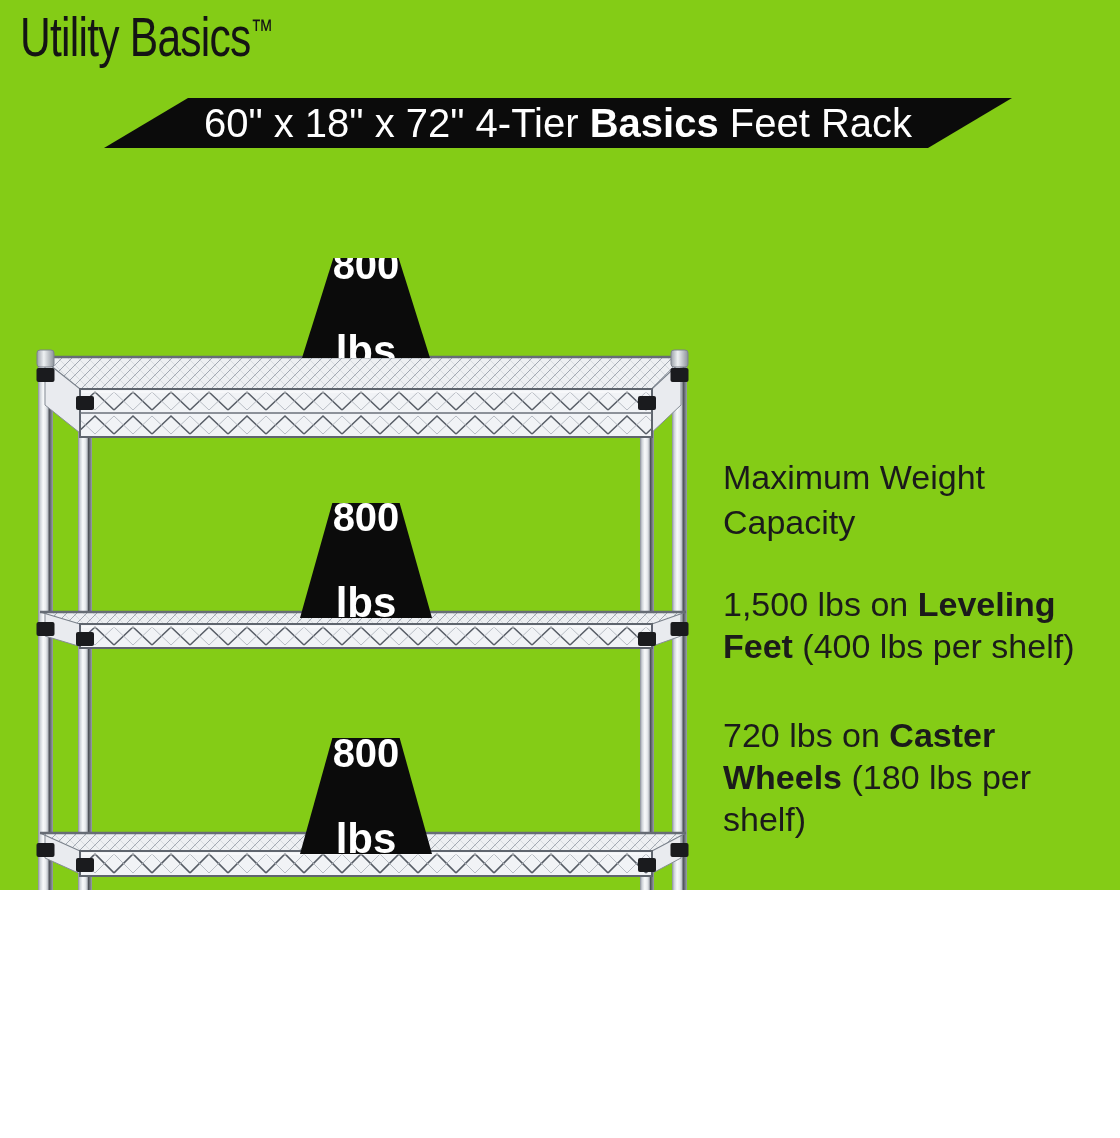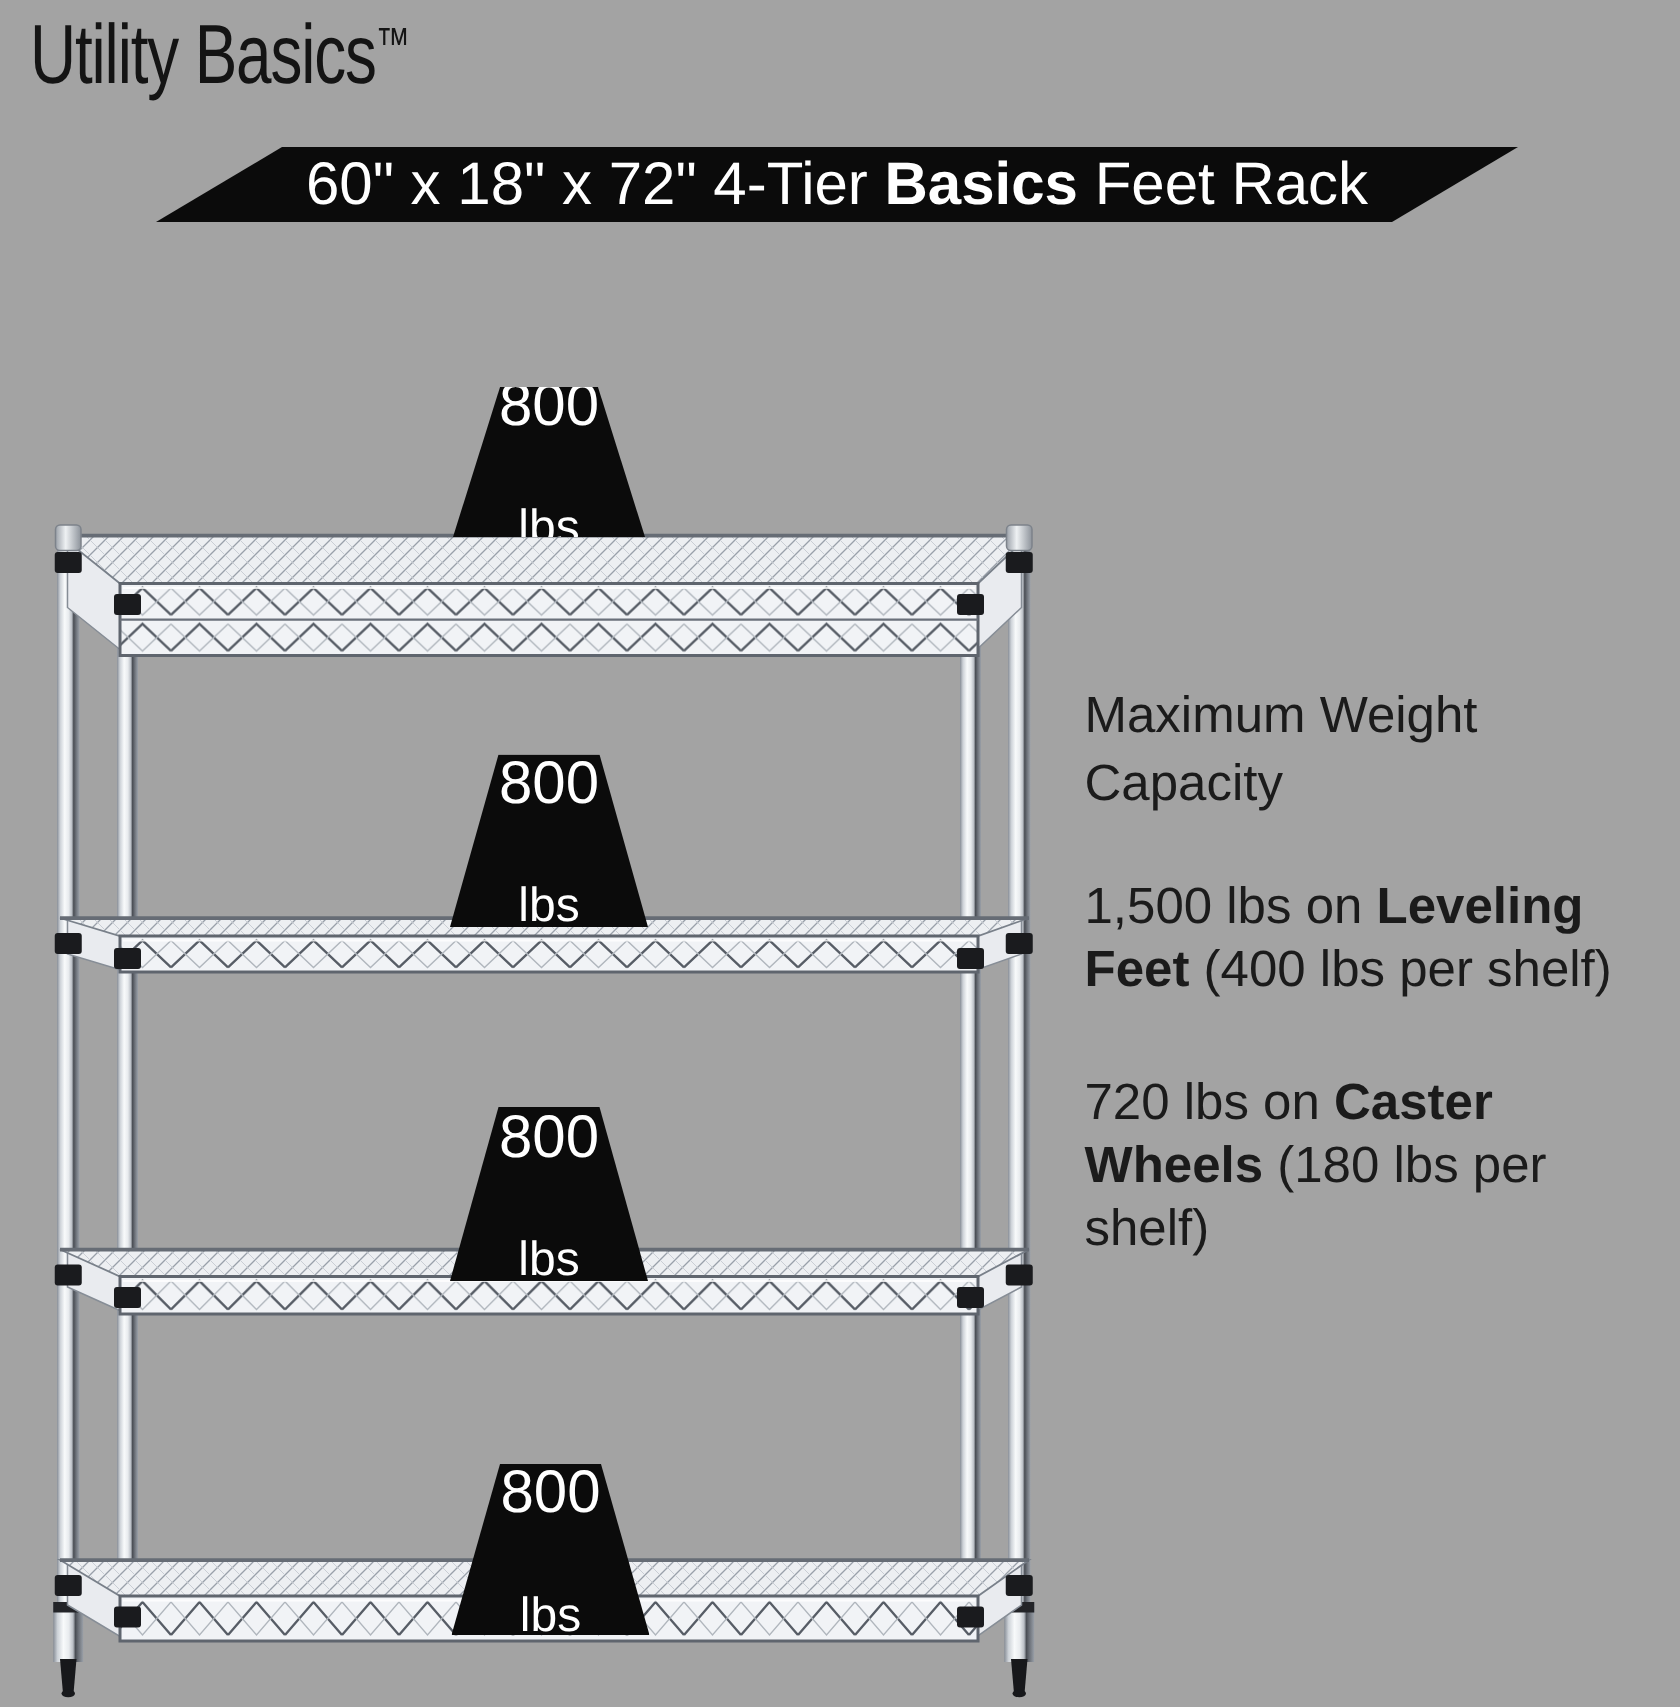--- a/index.html
+++ b/index.html
@@ -1,17 +1,17 @@
 <!DOCTYPE html>
 <html><head>
 <meta charset="utf-8">
 <style>
   html,body{margin:0;padding:0;background:#ffffff;}
   .canvas{
-    position:relative;width:1120px;height:1138px;background:#a3a3a3;
+    position:relative;width:1120px;height:890px;background:#84cc16;
     overflow:hidden;font-family:"Liberation Sans",sans-serif;color:#1b1b1b;
   }
 
   
   .brand{position:absolute;left:20px;top:0px;white-space:nowrap;color:#141414;}
   .brand-inner{display:inline-block;font-size:56px;line-height:60px;letter-spacing:-1px;
     transform:scaleX(.76);transform-origin:left top;font-weight:400;}
   .tm{font-size:30px;vertical-align:16px;letter-spacing:0;}
 
   
@@ -27,22 +27,22 @@
   
   .rack-svg{position:absolute;left:0;top:0;width:1120px;height:1138px;}
 
   
   .badge{
     position:absolute;background:#0b0b0b;color:#ffffff;
     clip-path:polygon(24.5% 0,75.5% 0,100% 100%,0 100%);
     display:flex;flex-direction:column;align-items:center;justify-content:center;
     gap:9px;text-align:center;
   }
-  .badge .v{font-size:40px;font-weight:400;line-height:1;}
-  .badge .u{font-size:32px;font-weight:400;line-height:1;margin-top:36px;}
+  .badge .v{font-size:40px;font-weight:700;line-height:1;}
+  .badge .u{font-size:42px;font-weight:700;line-height:1;margin-top:36px;}
 
   
   .info{position:absolute;left:723px;top:455px;width:400px;}
   .info h2{font-size:34px;line-height:45px;font-weight:400;margin:0 0 38px 0;}
   .info p{font-size:34px;line-height:42px;font-weight:400;margin:0 0 47px 0;}
   .info b{font-weight:700;}
 </style>
 </head>
 <body>
 

